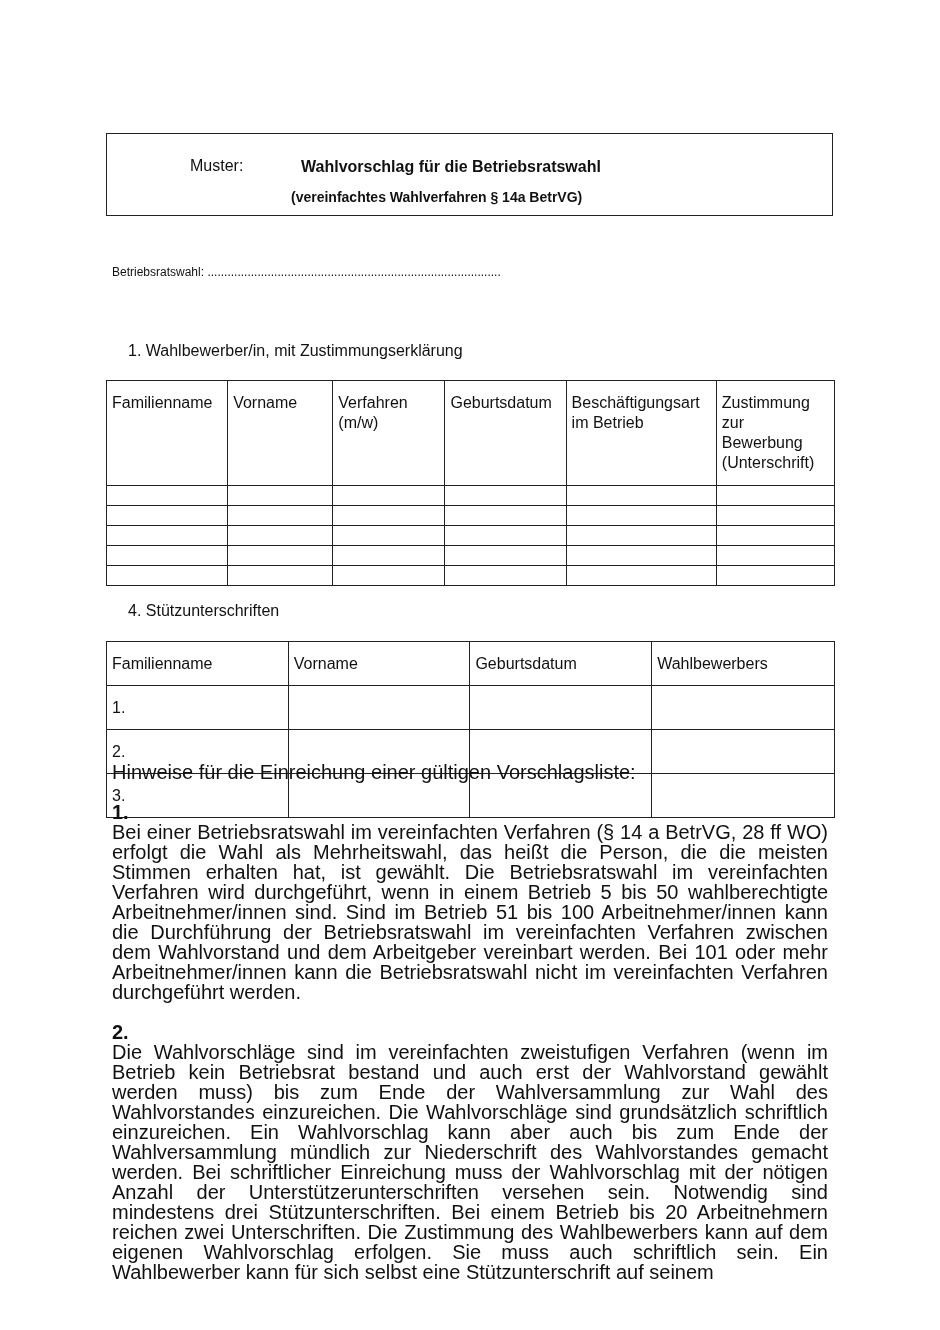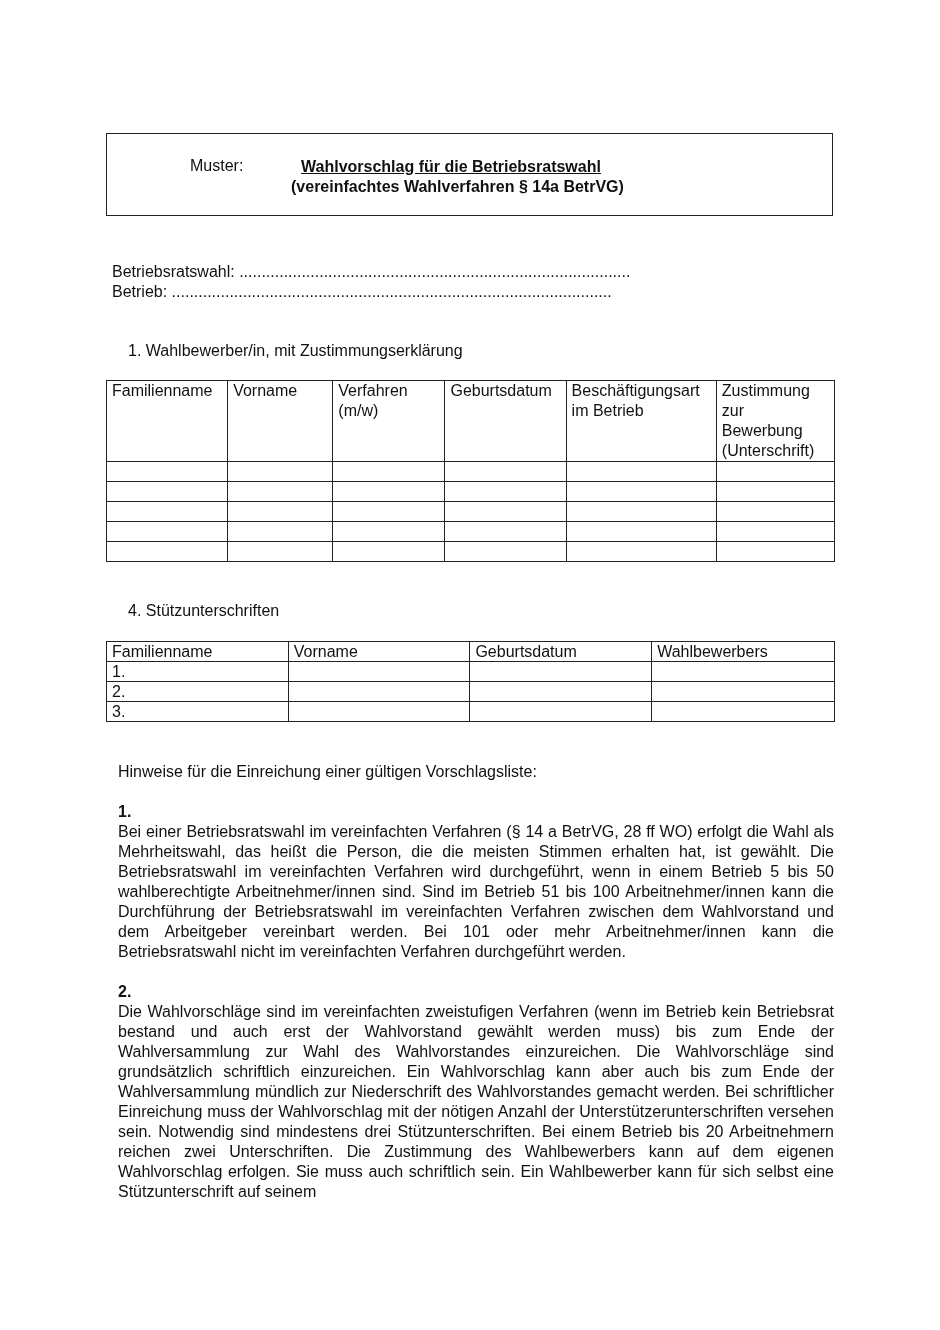--- a/index.html
+++ b/index.html
@@ -5,59 +5,55 @@
   html, body { margin: 0; padding: 0; background: #ffffff; }
   body {
     width: 940px; height: 1330px; position: relative; overflow: hidden;
     font-family: "Liberation Sans", sans-serif; color: #111; font-size: 16px;
   }
   .title-box {
     position: absolute; left: 106px; top: 133px; width: 727px; height: 83px;
     border: 1px solid #222; box-sizing: border-box;
   }
   .title-label { position: absolute; left: 83px; top: 23px; font-weight: normal; font-size: 16px; }
-  .title-main { position: absolute; left: 194px; top: 23px; font-weight: bold; font-size: 16px; line-height: 20px; text-decoration: underline; }
-  .title-sub { position: absolute; left: 184px; top: 43px; font-weight: bold; font-size: 16px; line-height: 20px; }
+  .title-main { position: absolute; left: 194px; top: 23px; font-weight: bold; font-size: 16px; line-height: 20px; }
+  .title-sub { position: absolute; left: 184px; top: 53px; font-weight: bold; font-size: 14px; line-height: 20px; }
 
-  .fields { position: absolute; left: 112px; top: 262px; line-height: 20px; font-size: 16px; }
+  .fields { position: absolute; left: 112px; top: 262px; line-height: 20px; font-size: 12px; }
   .field-row { white-space: nowrap; }
 
   .section-heading { position: absolute; left: 112px; font-size: 16px; margin-left: 16px; }
 
   table { border-collapse: collapse; position: absolute; left: 106px; font-size: 16px; }
-  td, th { border: 1px solid #222; padding: 0 5px; vertical-align: top; text-align: left; font-weight: normal; line-height: 20px; }
+  td, th { border: 1px solid #222; padding: 12px 5px; vertical-align: top; text-align: left; font-weight: normal; line-height: 20px; }
 
   #t1 { top: 380px; width: 729px; }
   #t1 th { height: 80px; }
   #t1 td { height: 19px; padding: 0; }
 
   #t2 { top: 641px; width: 729px; }
   #t2 th, #t2 td { height: 19px; line-height: 19px; }
 
-  .notes { position: absolute; left: 112px; top: 762px; width: 716px; font-size: 16px; line-height: 20px; margin-left: 6px; }
+  .notes { position: absolute; left: 112px; top: 762px; width: 716px; font-size: 20px; line-height: 20px; }
   .notes p { margin: 0; text-align: justify; }
   .note-num { font-weight: bold; margin-top: 20px !important; }
 </style>
 </head>
 <body>
 
 <div class="title-box">
   <span class="title-label">Muster:</span>
   <span class="title-main">Wahlvorschlag für die Betriebsratswahl</span>
   <span class="title-sub">(vereinfachtes Wahlverfahren § 14a BetrVG)</span>
 </div>
 
 <div class="fields">
   <div class="field-row">
     <span>Betriebsratswahl:</span>
     <span>........................................................................................</span>
-  </div>
-  <div class="field-row">
-    <span>Betrieb:</span>
-    <span>...................................................................................................</span>
   </div>
 </div>
 
 <div class="section-heading" style="top:342px">1. Wahlbewerber/in, mit Zustimmungserklärung</div>
 
 <table id="t1">
   <colgroup>
     <col style="width:121px">
       <col style="width:105px">
       <col style="width:112px">

